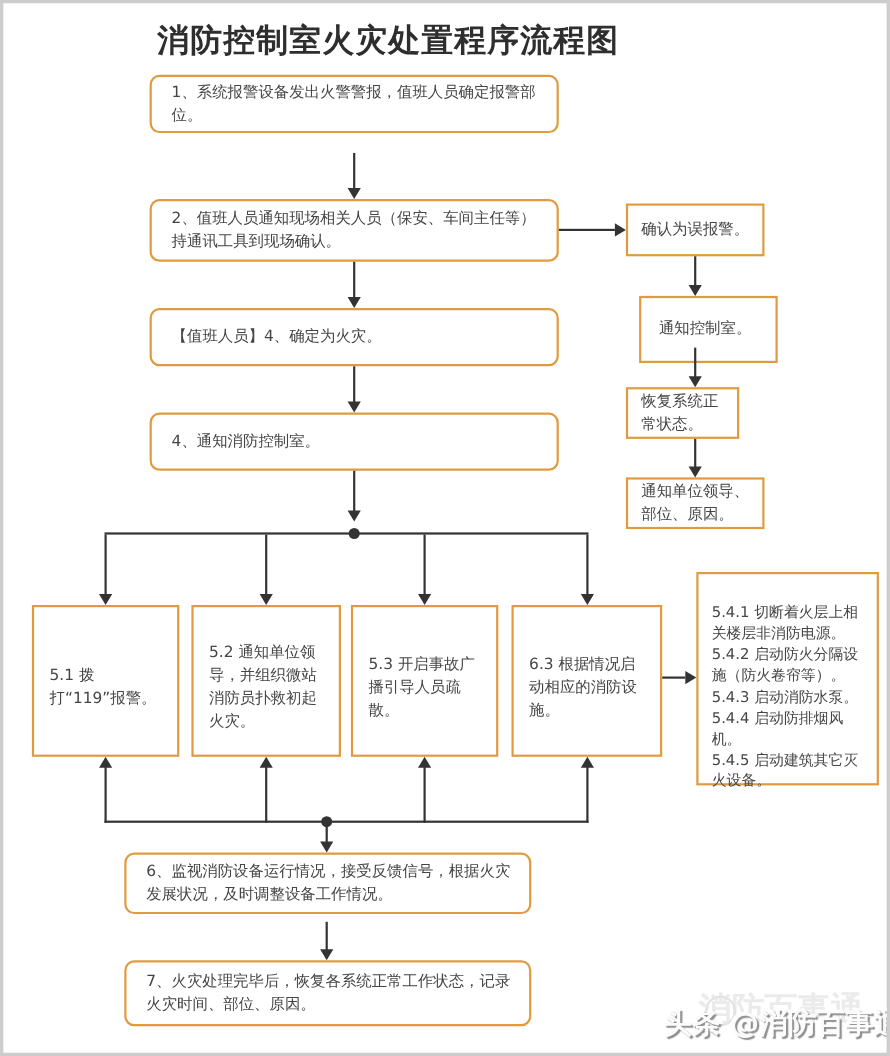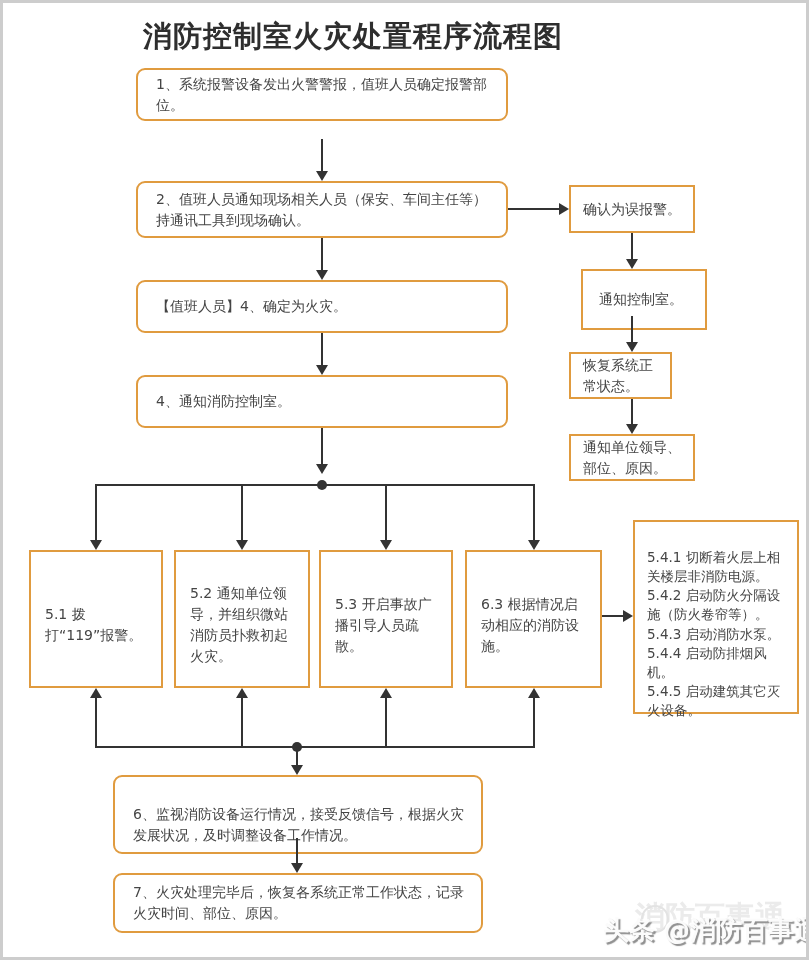--- a/index.html
+++ b/index.html
@@ -48,21 +48,21 @@
   </div>
   <div class="box rounded" style="left:133px;top:178px;width:372px;height:57px;">
     <span>2、值班人员通知现场相关人员（保安、车间主任等）持通讯工具到现场确认。</span>
   </div>
   <div class="box rounded" style="left:133px;top:277px;width:372px;height:53px;">
     <span>【值班人员】4、确定为火灾。</span>
   </div>
   <div class="box rounded" style="left:133px;top:372px;width:372px;height:53px;">
     <span>4、通知消防控制室。</span>
   </div>
-  <div class="box rounded" style="left:110px;top:772px;width:370px;height:79px;align-items:flex-end;">
+  <div class="box rounded" style="left:110px;top:772px;width:370px;height:56px;">
     <span>6、监视消防设备运行情况，接受反馈信号，根据火灾发展状况，及时调整设备工作情况。</span>
   </div>
   <div class="box rounded" style="left:110px;top:870px;width:370px;height:60px;">
     <span>7、火灾处理完毕后，恢复各系统正常工作状态，记录火灾时间、部位、原因。</span>
   </div>
 
   <div class="box side" style="left:566px;top:182px;width:126px;height:48px;">
     <span>确认为误报警。</span>
   </div>
   <div class="box side" style="left:578px;top:266px;width:126px;height:61px;padding-left:16px;">

